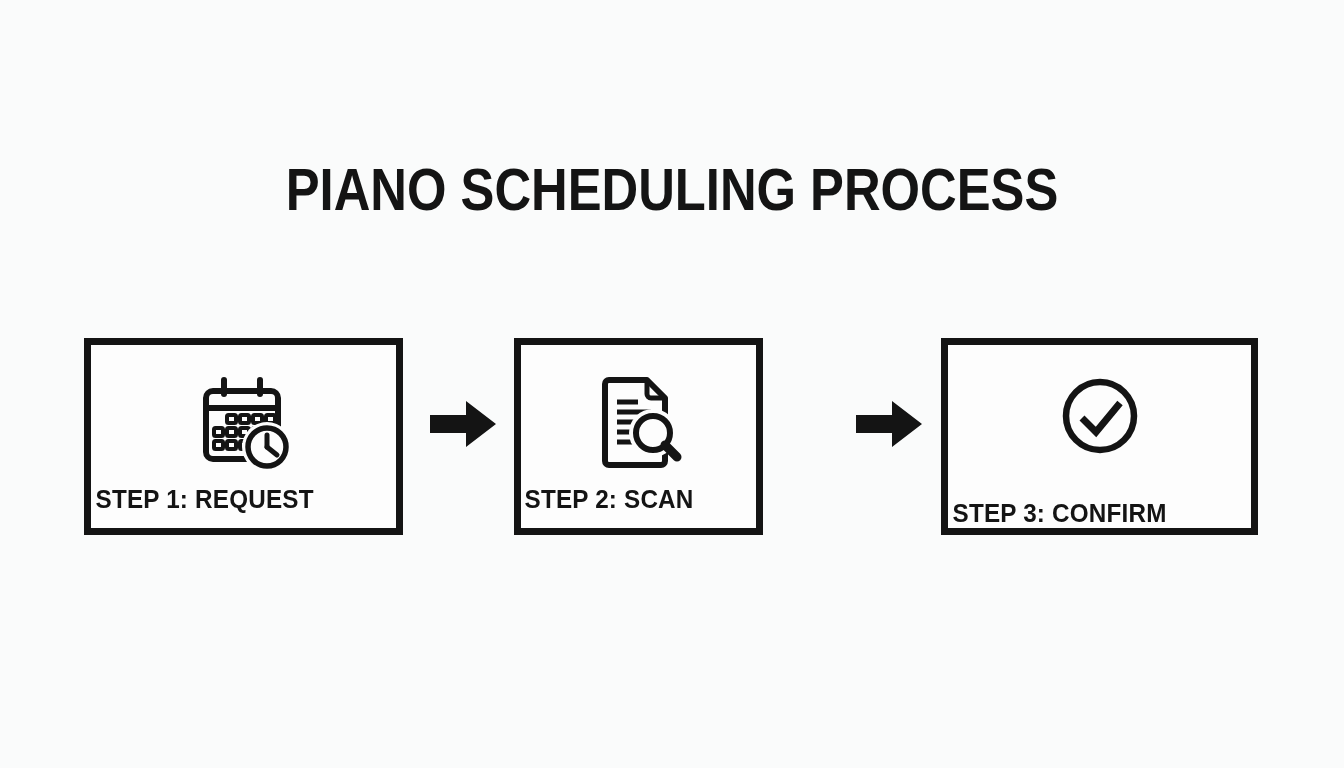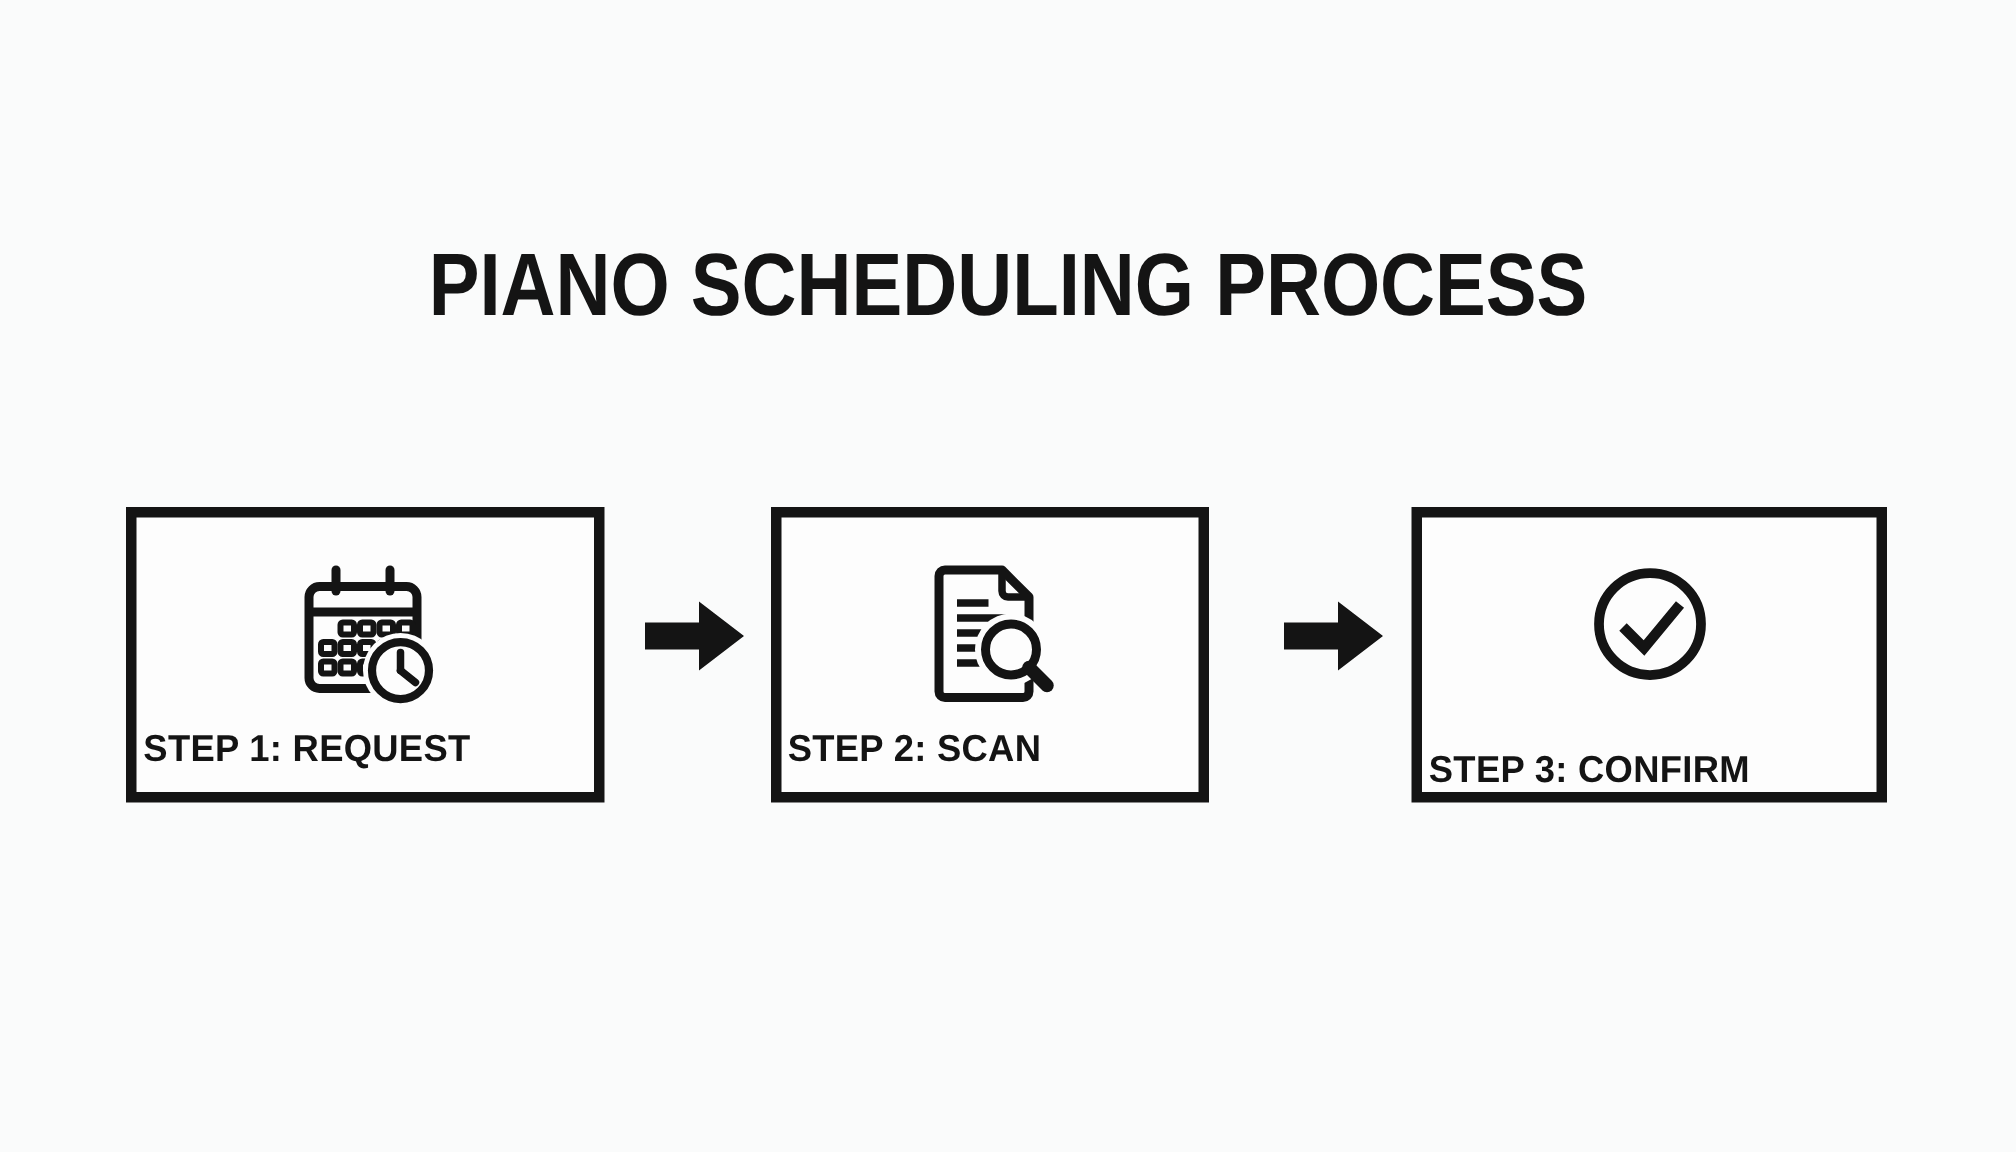--- a/index.html
+++ b/index.html
@@ -29,21 +29,21 @@
     position: absolute;
     top: 323px;
     height: 197px;
     background: #fdfdfd;
     border: 7px solid #141414;
     display: flex;
     flex-direction: column;
     margin-top: 15px;
   }
   .box-1 { left: 84px;  width: 319px; }
-  .box-2 { left: 514px; width: 292px; }
+  .box-2 { left: 514px; width: 249px; }
   .box-3 { left: 941px; width: 317px; gap: 28px; }
 
   .icon-wrap {
     height: 112px;
     margin-top: 22px;
     display: flex;
     align-items: center;
     justify-content: center;
   }
   .icon-wrap svg { display: block; }

